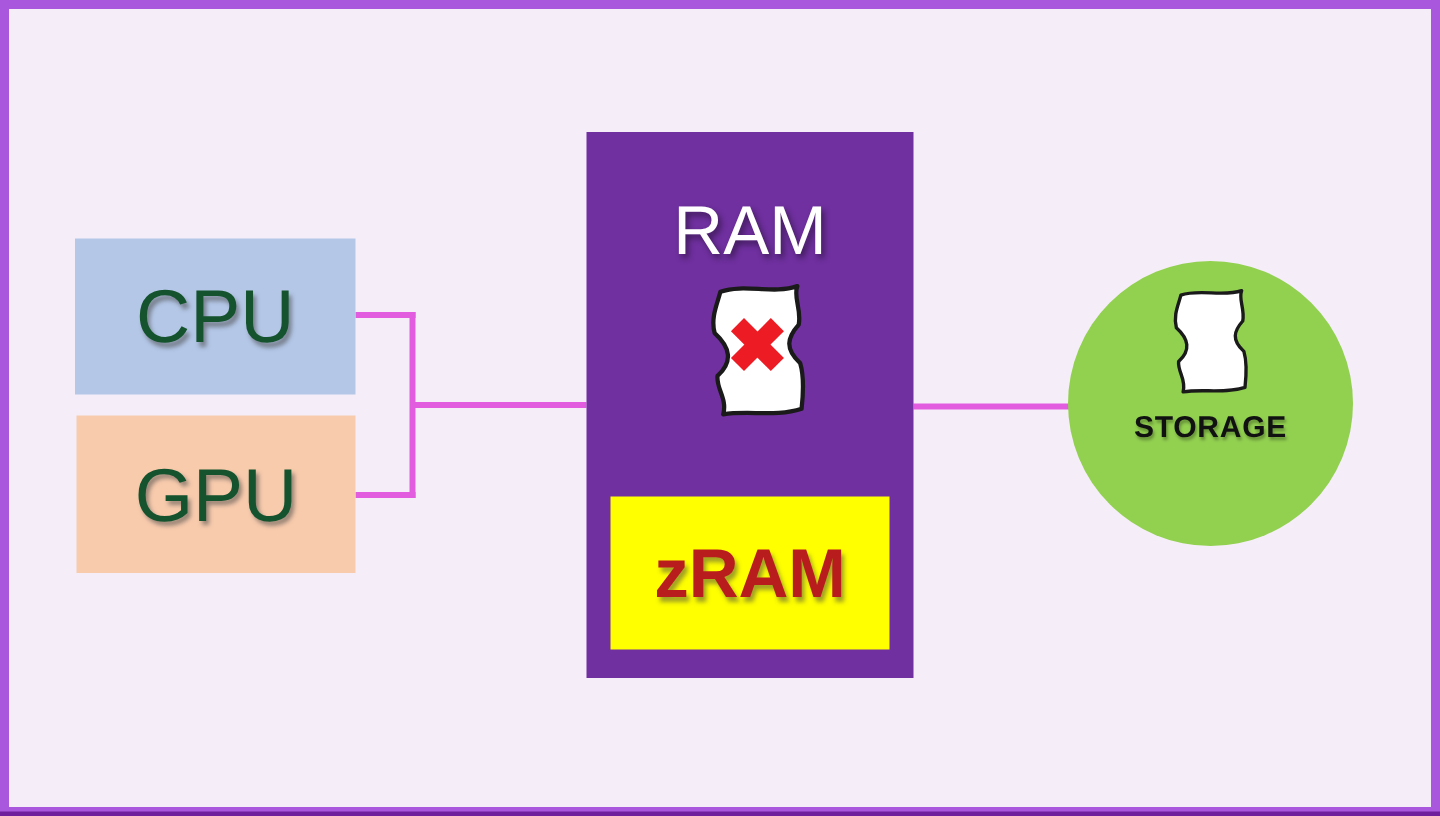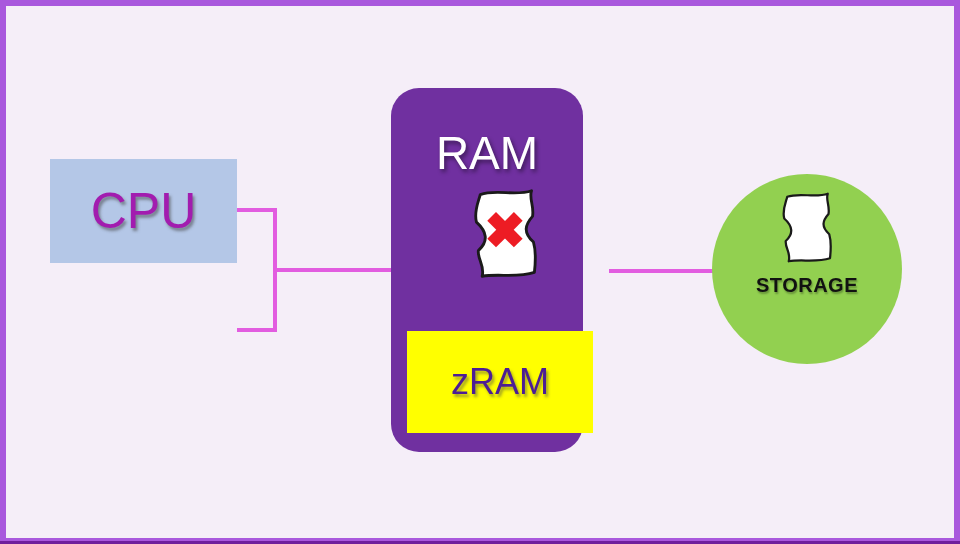--- a/index.html
+++ b/index.html
@@ -14,38 +14,39 @@
     border:6px solid var(--frame-border,#a958dd);
     box-sizing:border-box; pointer-events:none; z-index:10;
   }
   .frame-bottom-strip {
     position:absolute; left:0; right:0; bottom:0; height:3px;
     background:#6f1f9c; z-index:11;
   }
   .node { position:absolute; display:flex; align-items:center; justify-content:center; }
   .node-cpu  { left:50px;  top:159px; width:187px; height:104px; background:var(--cpu-fill,#b4c7e7); }
   .node-gpu  { left:51px;  top:277px; width:186px; height:105px; background:var(--gpu-fill,#f8cbad); }
-  .node-ram  { left:391px; top:88px;  width:192px; height:364px; background:var(--ram-fill,#7030a0); display:block;border-radius:28px; }
+  .node-ram  { left:391px; top:88px;  width:218px; height:364px; background:var(--ram-fill,#7030a0); display:block; }
   .node-zram { left:16px;  top:243px; width:186px; height:102px; background:var(--zram-fill,#ffff00); }
   .node-storage {
     left:712px; top:174px; width:190px; height:190px;
     background:var(--storage-fill,#92d050); border-radius:50%; display:block;
   }
   .big-label {
-    font-size:50px; color:#a21caf; line-height:1;
+    font-size:50px; color:#14532d; line-height:1;
     text-shadow:2px 3px 3px rgba(70,70,70,0.55);
   }
   .ram-label {
     position:absolute; top:42px; left:0; width:100%;
     text-align:center; font-size:46px; color:#ffffff; line-height:1;
     text-shadow:2px 3px 4px rgba(0,0,0,0.45);
   }
   .zram-label {
-    font-size:36px; color:#4c1d95; line-height:1;
+    font-size:46px; color:#b91c1c; line-height:1;
     text-shadow:2px 3px 3px rgba(70,70,70,0.5);
+    font-weight:bold;
   }
   .storage-label {
     position:absolute; top:100px; left:0; width:100%;
     text-align:center; font-size:20px; font-weight:600; color:#111;
     letter-spacing:0.5px; text-shadow:1px 2px 2px rgba(0,0,0,0.3);
   }
   .ram-scroll-icon { position:absolute; left:74px; top:98px; }
   .storage-scroll-icon { position:absolute; left:64px; top:16px; }
   .edge { position:absolute; background:var(--connector,#e25ce0); }
   .edge-cpu-stub    { left:237px; top:208px; width:40px;  height:4px; }
@@ -79,20 +80,23 @@
   <div class="edge edge-cpu-stub"></div>
   <div class="edge edge-gpu-stub"></div>
   <div class="edge edge-vertical"></div>
   <div class="edge edge-mid"></div>
   <div class="edge edge-ram-storage"></div>
 
   <div class="node node-cpu">
     <span class="big-label">CPU</span>
   </div>
 
+  <div class="node node-gpu">
+    <span class="big-label">GPU</span>
+  </div>
 
   <div class="node node-ram">
     <div class="ram-label">RAM</div>
 
     <svg class="ram-scroll-icon" width="78" height="95" viewBox="0 0 80 100">
       <use href="#scroll"></use>
       <line x1="27" y1="32" x2="55" y2="60" stroke="#ed1c24" stroke-width="13"></line>
       <line x1="55" y1="32" x2="27" y2="60" stroke="#ed1c24" stroke-width="13"></line>
     </svg>
 

